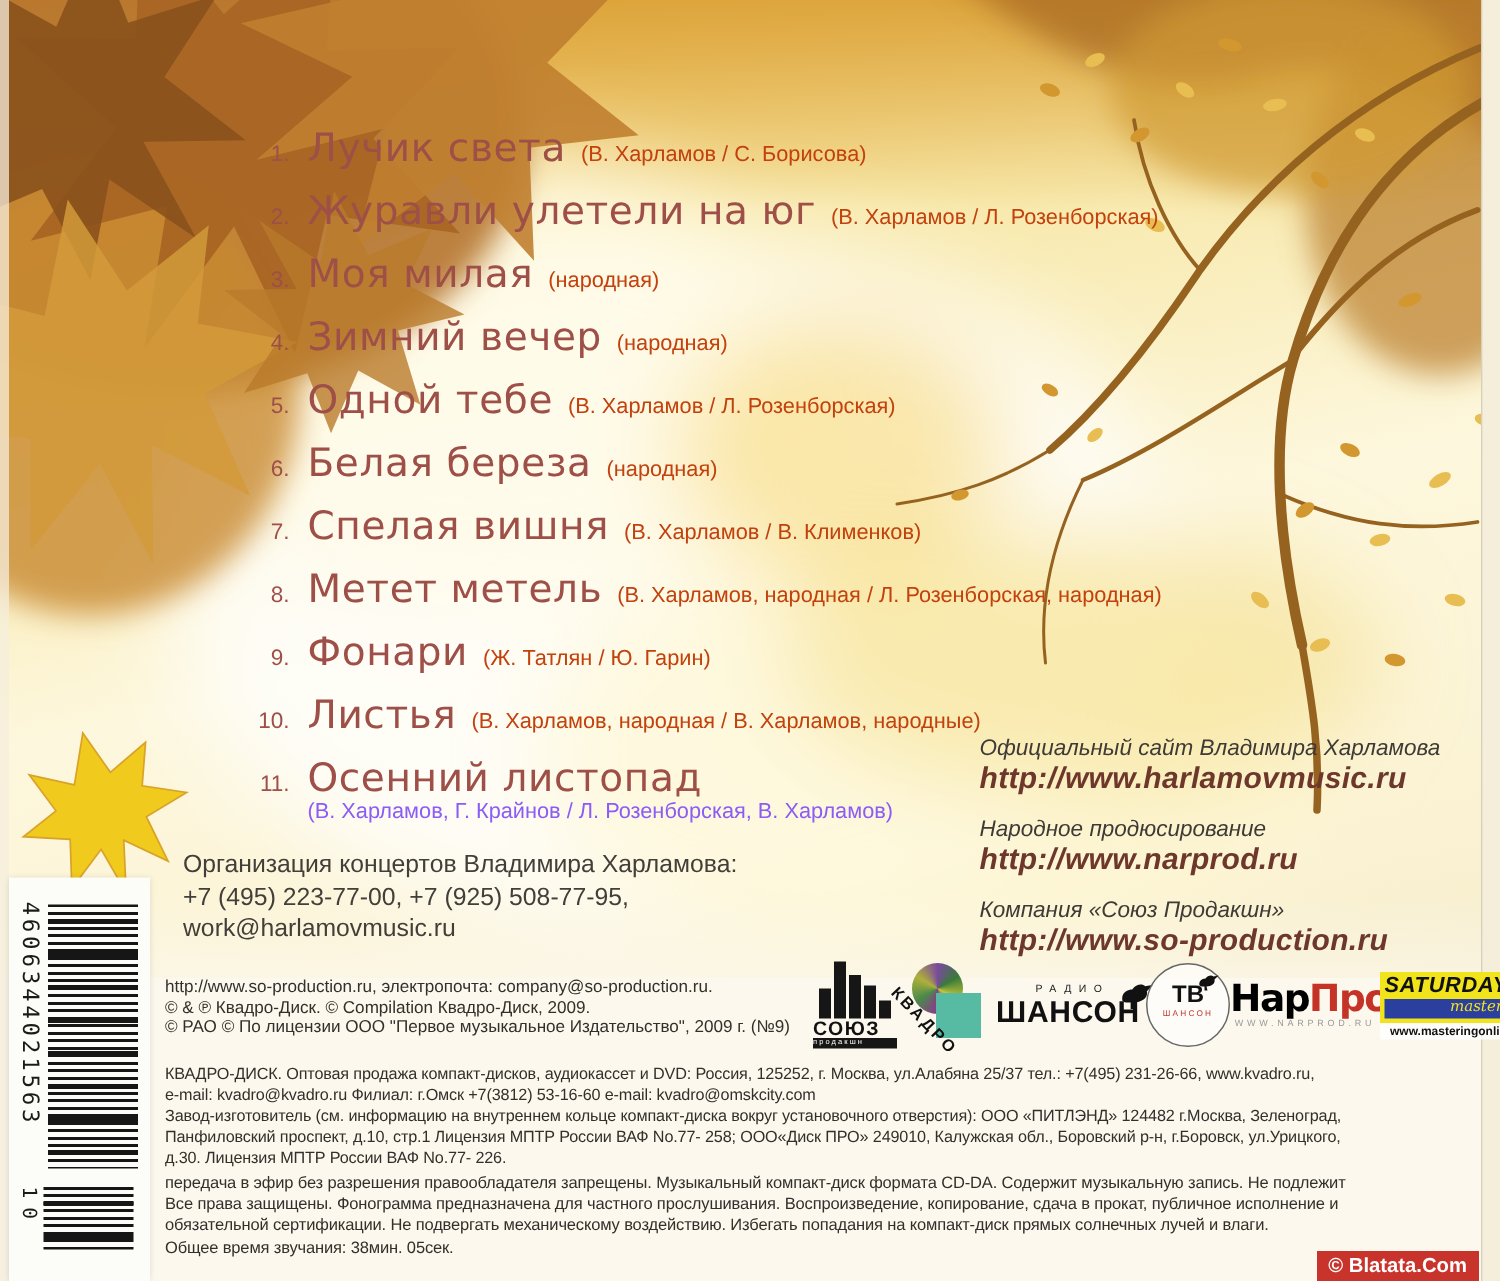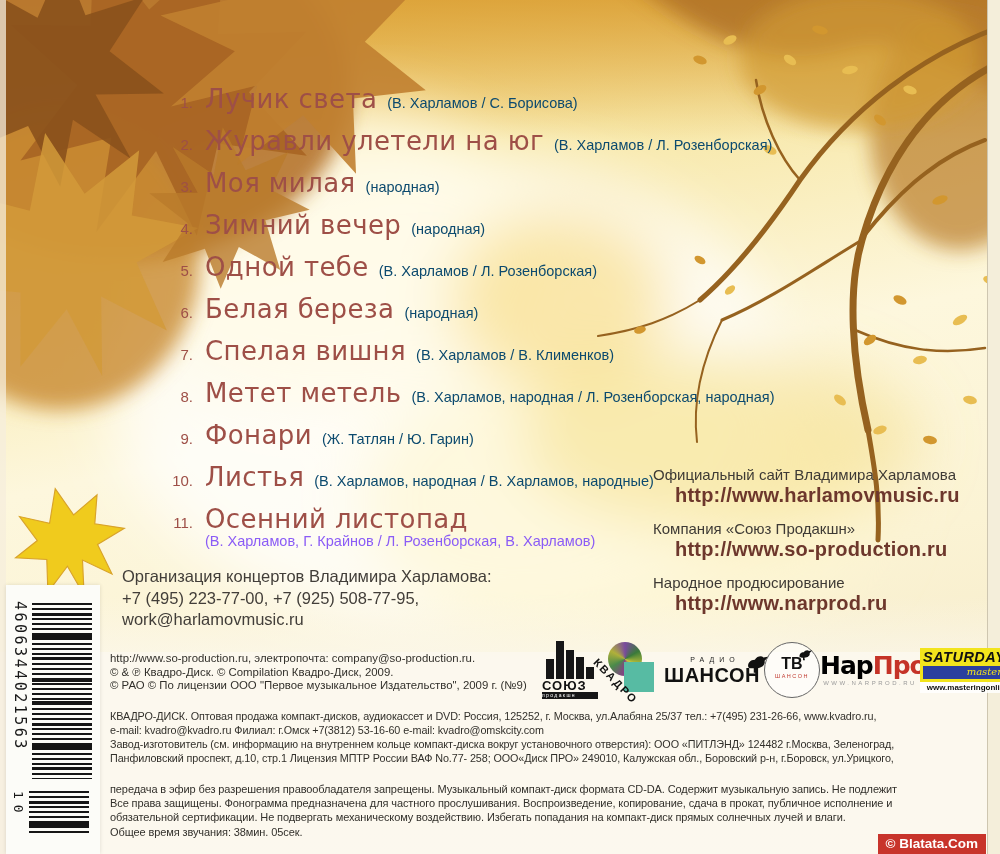--- a/index.html
+++ b/index.html
@@ -12,30 +12,30 @@
              background:rgba(245,238,220,.75);}
 
   
   .tracklist{position:absolute;left:163px;top:86px;width:800px;z-index:5;
              display:flex;flex-direction:column;gap:11px;}
   .track{display:flex;align-items:baseline;line-height:27px;white-space:nowrap;}
   .tnum{width:30px;text-align:right;margin-right:12px;flex:0 0 30px;
         font-size:15px;color:#9e4f47;}
   .ttitle{font-family:"DejaVu Sans",sans-serif;font-size:26px;color:#9e4f47;
           letter-spacing:.4px;}
-  .tcred{margin-left:10px;font-size:14.5px;color:#0c4a6e;}
+  .tcred{margin-left:10px;font-size:14.5px;color:#c2410c;}
   .tcred-below{margin-left:42px;font-size:14.5px;color:#8b5cf6;line-height:18px;
                margin-top:-4px;}
 
   
-  .websites{position:absolute;left:653px;top:466px;width:345px;z-index:5;}
+  .websites{position:absolute;left:653px;top:490px;width:345px;z-index:5;font-style:italic;}
   .site{margin-bottom:13px;}
   .site-label{font-size:15px;color:#3e3a35;line-height:18px;}
   .site-url{font-size:20px;font-weight:bold;color:#6d372c;line-height:23px;
-            letter-spacing:.2px;margin-left:22px;}
+            letter-spacing:.2px;}
 
   
   .contact{position:absolute;left:122px;top:566px;z-index:5;
            font-size:16.5px;color:#423e39;line-height:21.5px;}
 
   
   .legal{z-index:5;color:#32302b;}
   .legal1{position:absolute;left:110px;top:652px;width:470px;
           font-size:11.4px;line-height:13.6px;white-space:nowrap;}
   .legal2{position:absolute;left:110px;top:710px;width:888px;
@@ -276,26 +276,26 @@
       <div class="tcred-below">(В. Харламов, Г. Крайнов / Л. Розенборская, В. Харламов)</div>
     </div>
   </div>
 
   <div class="websites">
     <div class="site">
       <div class="site-label">Официальный сайт Владимира Харламова</div>
       <div class="site-url">http://www.harlamovmusic.ru</div>
     </div>
     <div class="site">
+      <div class="site-label">Народное продюсирование</div>
+      <div class="site-url">http://www.narprod.ru</div>
+    </div>
+    <div class="site">
       <div class="site-label">Компания «Союз Продакшн»</div>
       <div class="site-url">http://www.so-production.ru</div>
-    </div>
-    <div class="site">
-      <div class="site-label">Народное продюсирование</div>
-      <div class="site-url">http://www.narprod.ru</div>
     </div>
   </div>
 
   <div class="contact">
     <div>Организация концертов Владимира Харламова:</div>
     <div>+7 (495) 223-77-00, +7 (925) 508-77-95,</div>
     <div>work@harlamovmusic.ru</div>
   </div>
 
   <div class="legal legal1">
@@ -356,20 +356,21 @@
       </div>
       <div class="sat-url">www.masteringonline.ru</div>
     </div>
   </div>
 
   <div class="legal legal2">
     <div>КВАДРО-ДИСК. Оптовая продажа компакт-дисков, аудиокассет и DVD: Россия, 125252, г. Москва, ул.Алабяна 25/37 тел.: +7(495) 231-26-66, www.kvadro.ru,</div>
     <div>e-mail: kvadro@kvadro.ru Филиал: г.Омск +7(3812) 53-16-60 e-mail: kvadro@omskcity.com</div>
     <div>Завод-изготовитель (см. информацию на внутреннем кольце компакт-диска вокруг установочного отверстия): ООО «ПИТЛЭНД» 124482 г.Москва, Зеленоград,</div>
     <div>Панфиловский проспект, д.10, стр.1 Лицензия МПТР России ВАФ No.77- 258; ООО«Диск ПРО» 249010, Калужская обл., Боровский р-н, г.Боровск, ул.Урицкого,</div>
+    <div>д.30. Лицензия МПТР России ВАФ No.77- 226.</div>
   </div>
 
   <div class="legal legal3">
     <div>передача в эфир без разрешения правообладателя запрещены. Музыкальный компакт-диск формата CD-DA. Содержит музыкальную запись. Не подлежит</div>
     <div>Все права защищены. Фонограмма предназначена для частного прослушивания. Воспроизведение, копирование, сдача в прокат, публичное исполнение и</div>
     <div>обязательной сертификации. Не подвергать механическому воздействию. Избегать попадания на компакт-диск прямых солнечных лучей и влаги.</div>
     <div>Общее время звучания: 38мин. 05сек.</div>
   </div>
 
   <div class="barcode">

